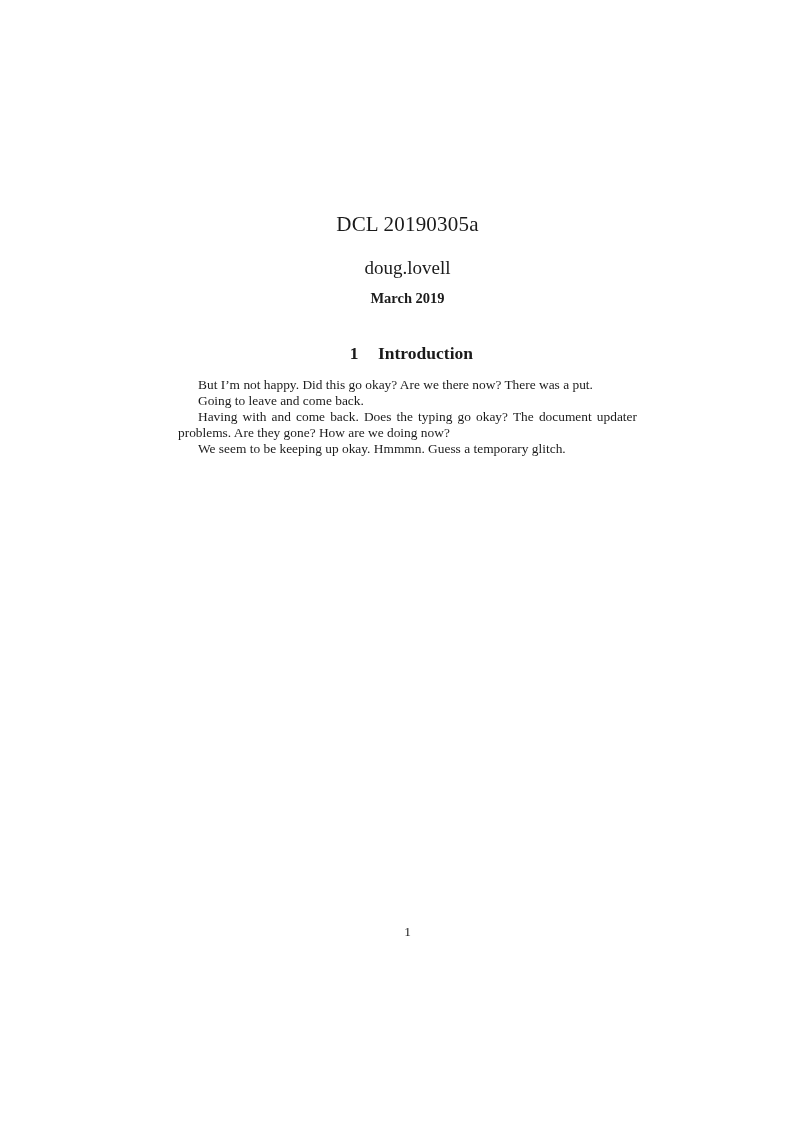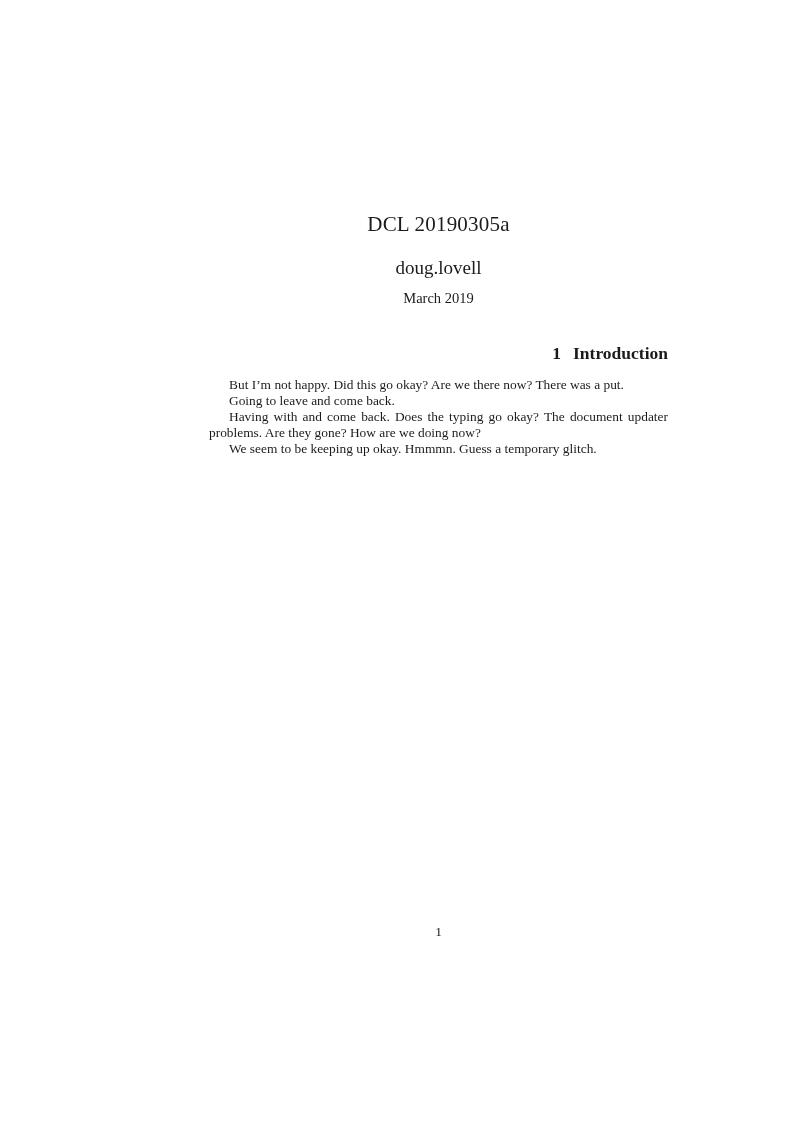--- a/index.html
+++ b/index.html
@@ -8,21 +8,20 @@
     background: #ffffff;
   }
   .page {
     position: relative;
     width: 664px;
     height: 1123px;
     background: #ffffff;
     color: #1b1b1b;
     font-family: "Liberation Serif", "DejaVu Serif", serif;
     overflow: hidden;
-    margin-left: 31px;
   }
   .doc {
     position: absolute;
     left: 178px;
     top: 0;
     width: 459px;
     padding-top: 212px;
   }
   .title {
     margin: 0;
@@ -36,27 +35,28 @@
     margin-top: 22px;
     font-size: 19px;
     line-height: 17px;
     text-align: center;
   }
   .date {
     margin-top: 14px;
     font-size: 14.5px;
     line-height: 17px;
     text-align: center;
+    font-weight: bold;
   }
   .section {
     margin: 36px 0 0 0;
     font-size: 17.5px;
     line-height: 20px;
     font-weight: bold;
-    text-align: right;
+    text-align: center;
   }
   .section .secnum {
     display: inline-block;
     min-width: 24px;
     margin-right: 12px;
   }
   .body-text {
     margin-top: 14px;
   }
   .para {

